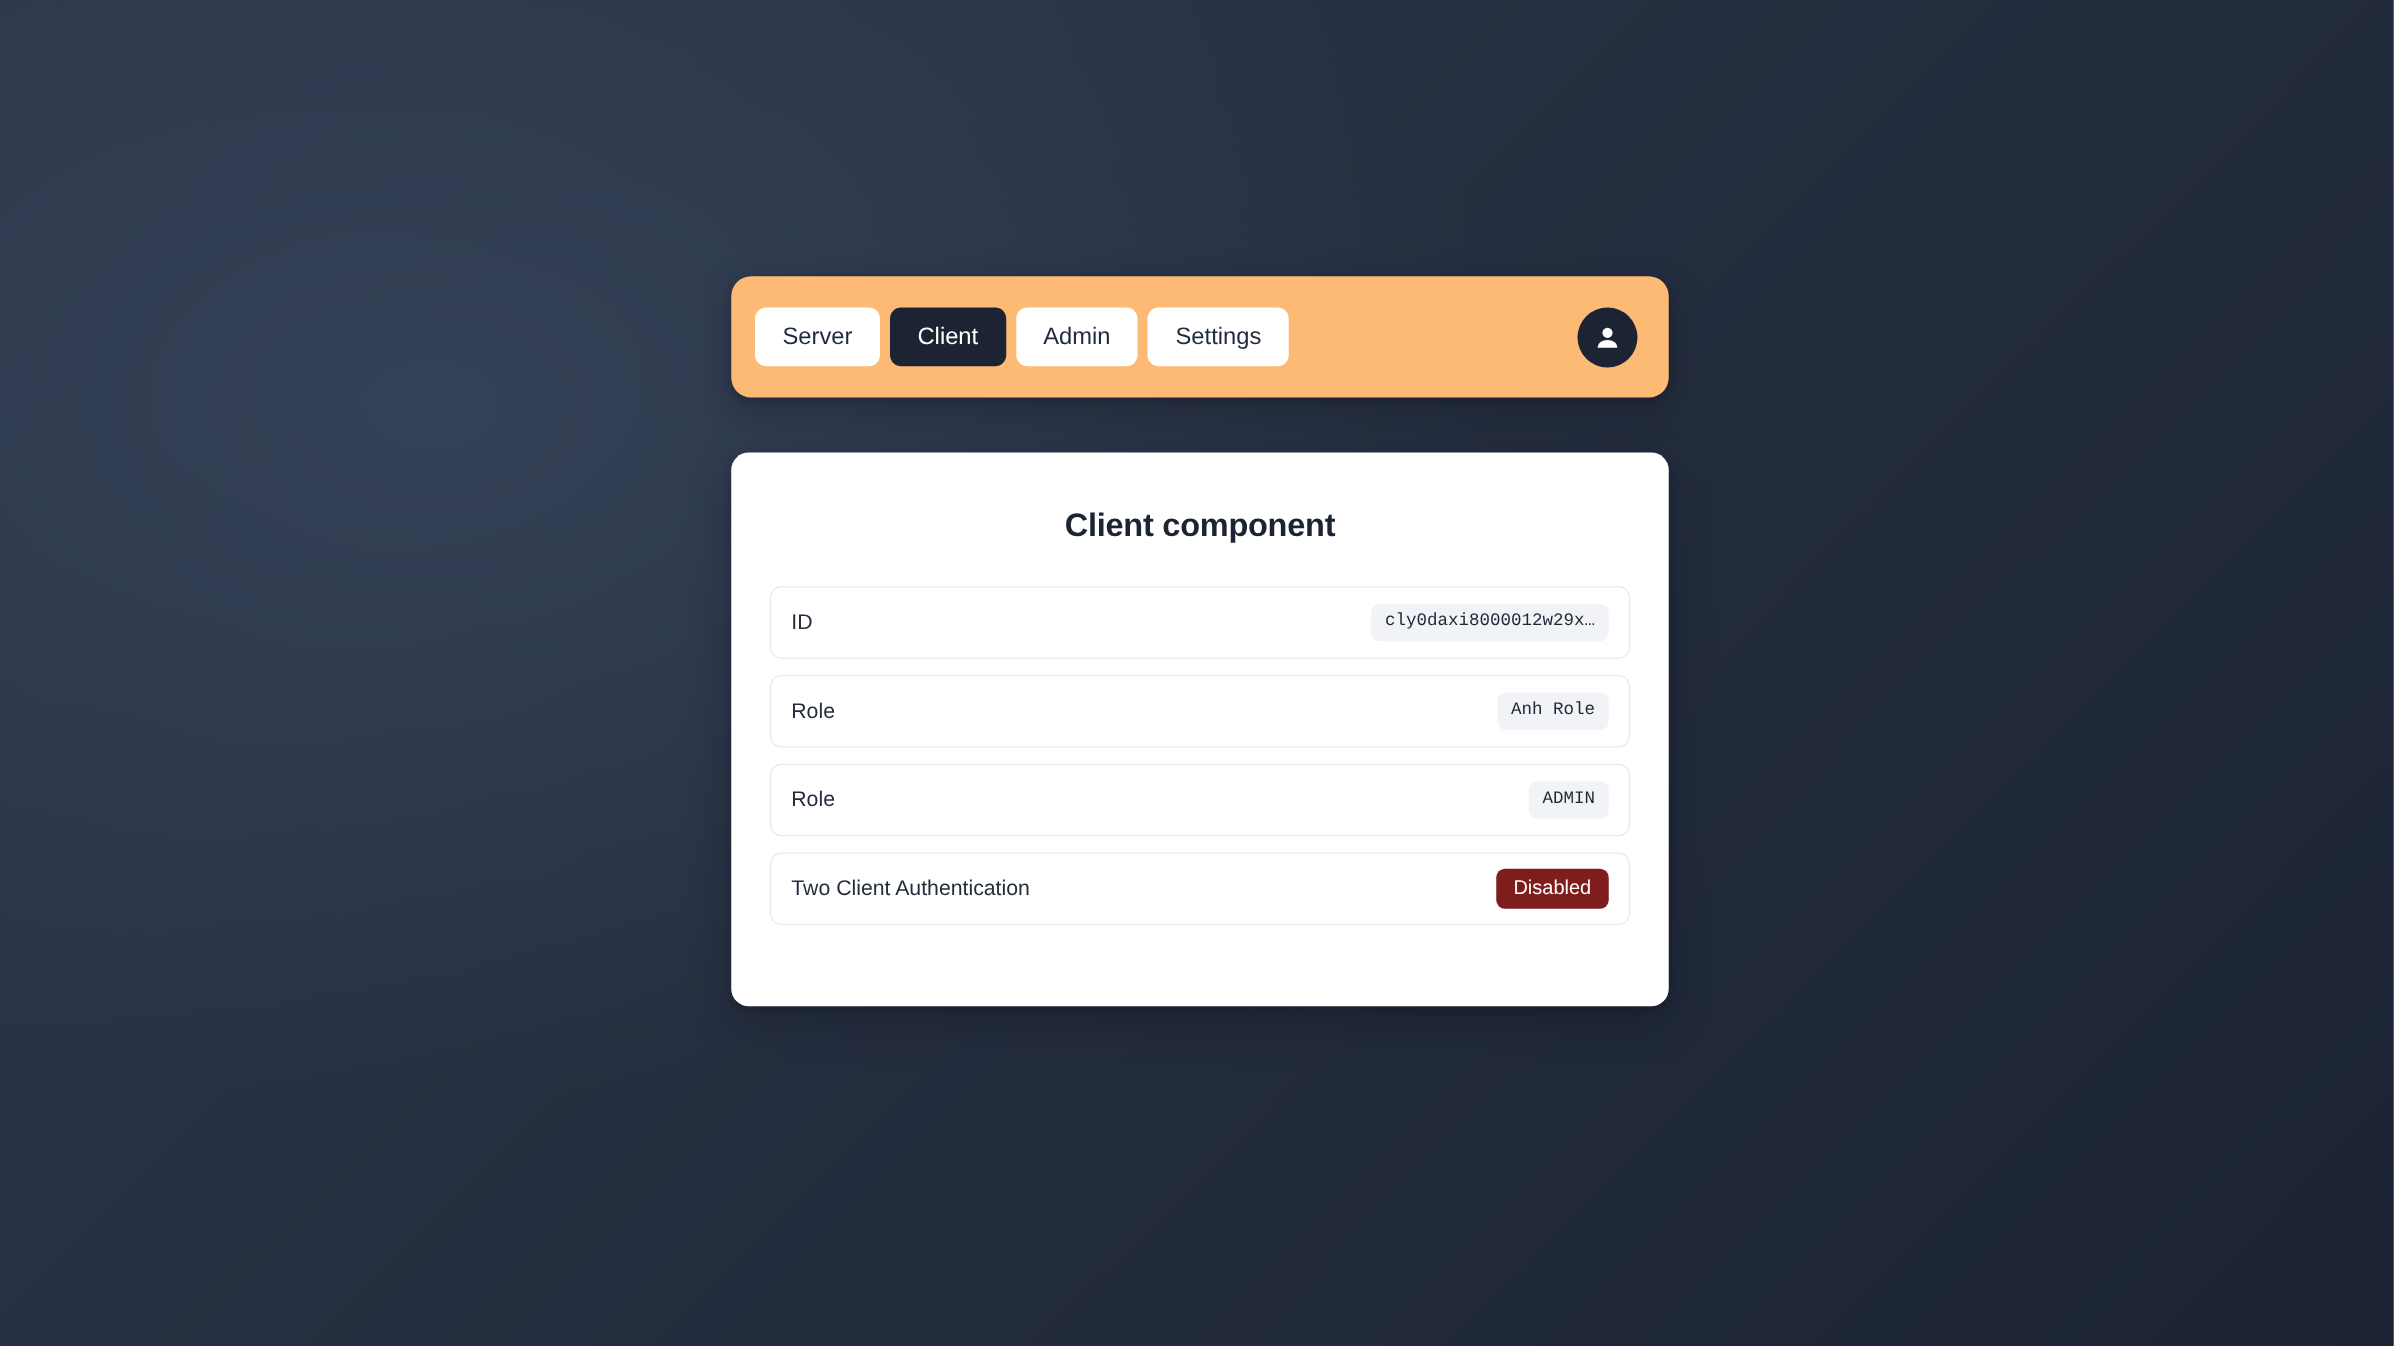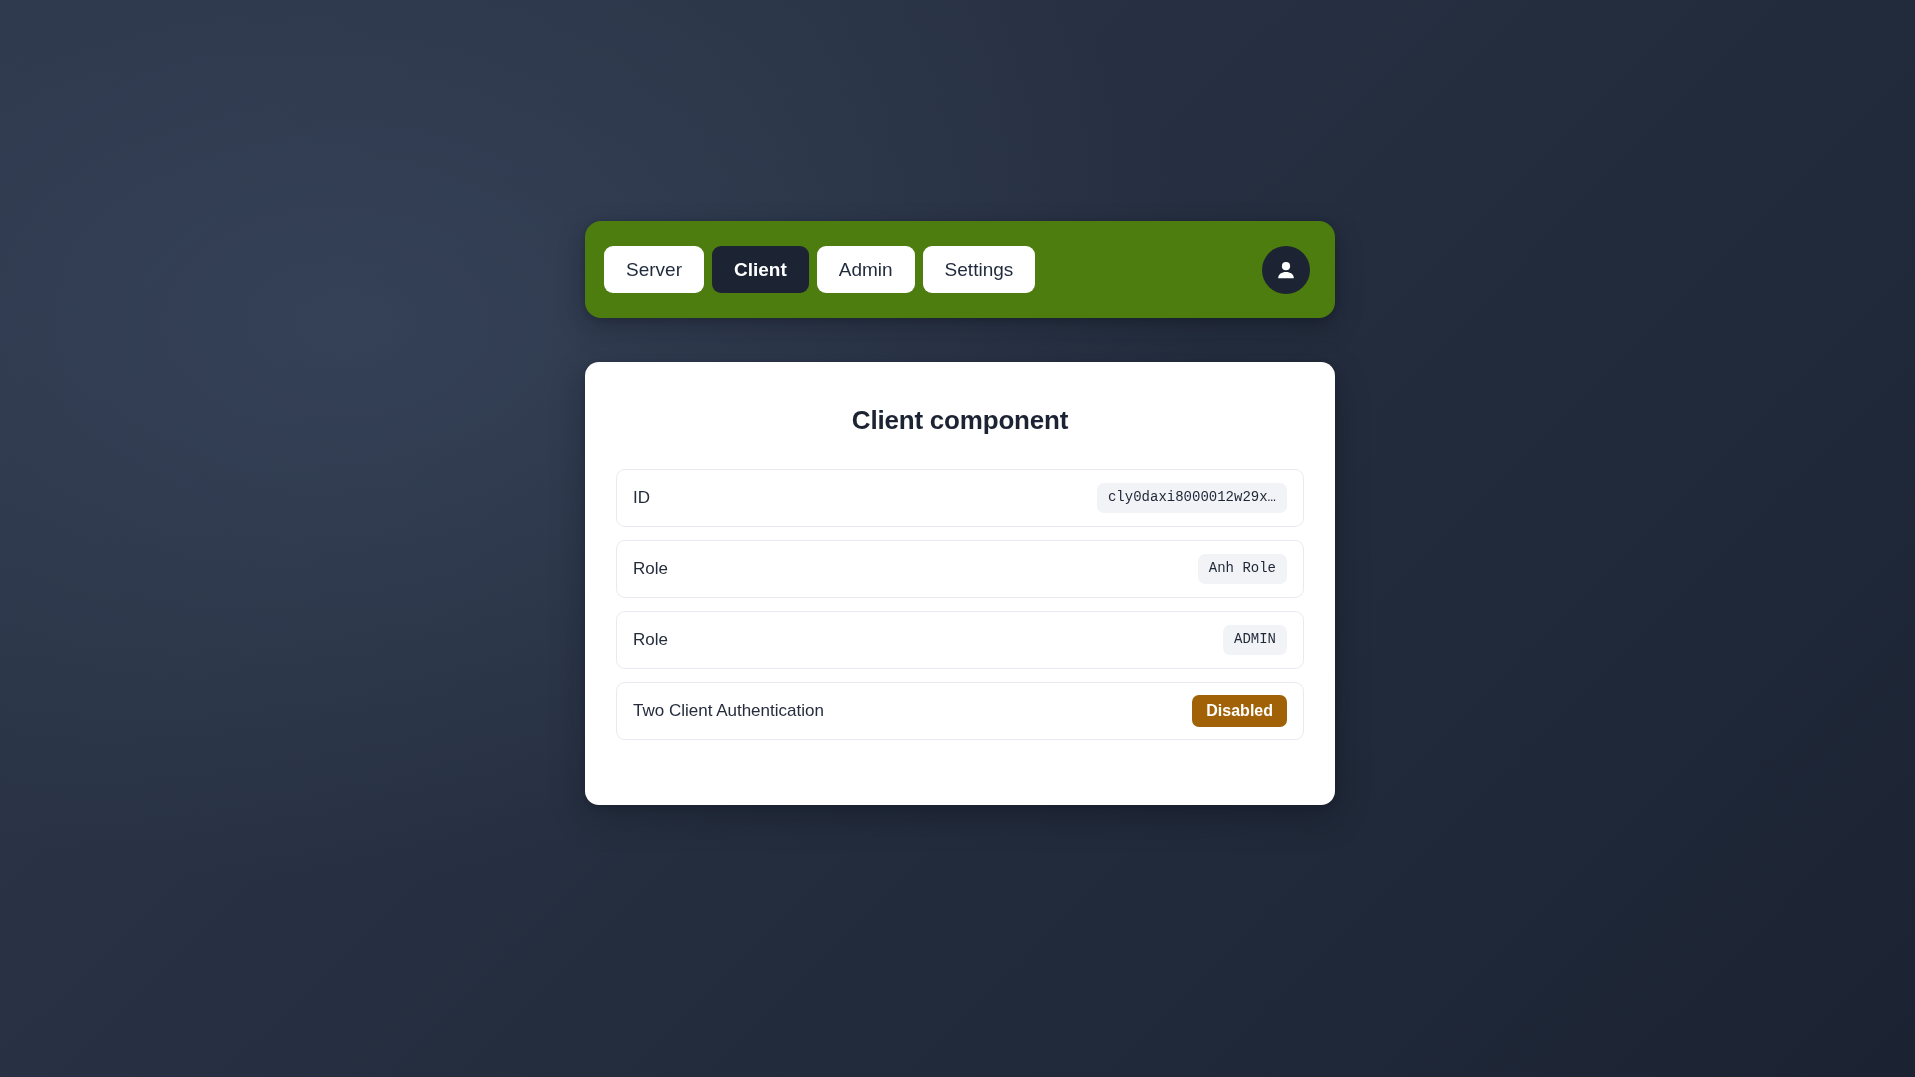--- a/index.html
+++ b/index.html
@@ -27,21 +27,21 @@
     align-items: center;
   }
 
   
   .navbar {
     position: absolute;
     left: 585px;
     top: 221px;
     width: 750px;
     height: 97px;
-    background: #4d7c0f;
+    background: #fdba74;
     border-radius: 16px;
     box-shadow: 0 10px 28px rgba(9,14,24,0.30), 0 2px 6px rgba(9,14,24,0.18);
     display: flex;
     align-items: center;
     justify-content: space-between;
     padding: 0 25px 0 19px;
   }
 
   .nav-tabs {
     display: flex;
@@ -58,21 +58,21 @@
     font-size: 19px;
     line-height: 1;
     padding: 14px 22px;
     cursor: pointer;
     white-space: nowrap;
   }
 
   .nav-tab.active {
     background: #1c2434;
     color: #ffffff;
-    font-weight: 700;
+    font-weight: 400;
   }
 
   .avatar {
     width: 48px;
     height: 48px;
     border-radius: 50%;
     background: #1c2434;
     display: flex;
     align-items: center;
     justify-content: center;
@@ -139,23 +139,23 @@
     overflow: hidden;
     white-space: nowrap;
     text-overflow: ellipsis;
     line-height: 1.1;
     text-align: center;
   }
 
   .badge.danger {
     font-family: "Liberation Sans", sans-serif;
     font-size: 16px;
-    font-weight: bold;
+    font-weight: normal;
     color: #ffffff;
-    background: #a16207;
+    background: #7f1d1d;
     border-radius: 7px;
     padding: 7px 14px;
     cursor: pointer;
   }
 </style>
 </head>
 <body>
 
 <div class="page">
 

